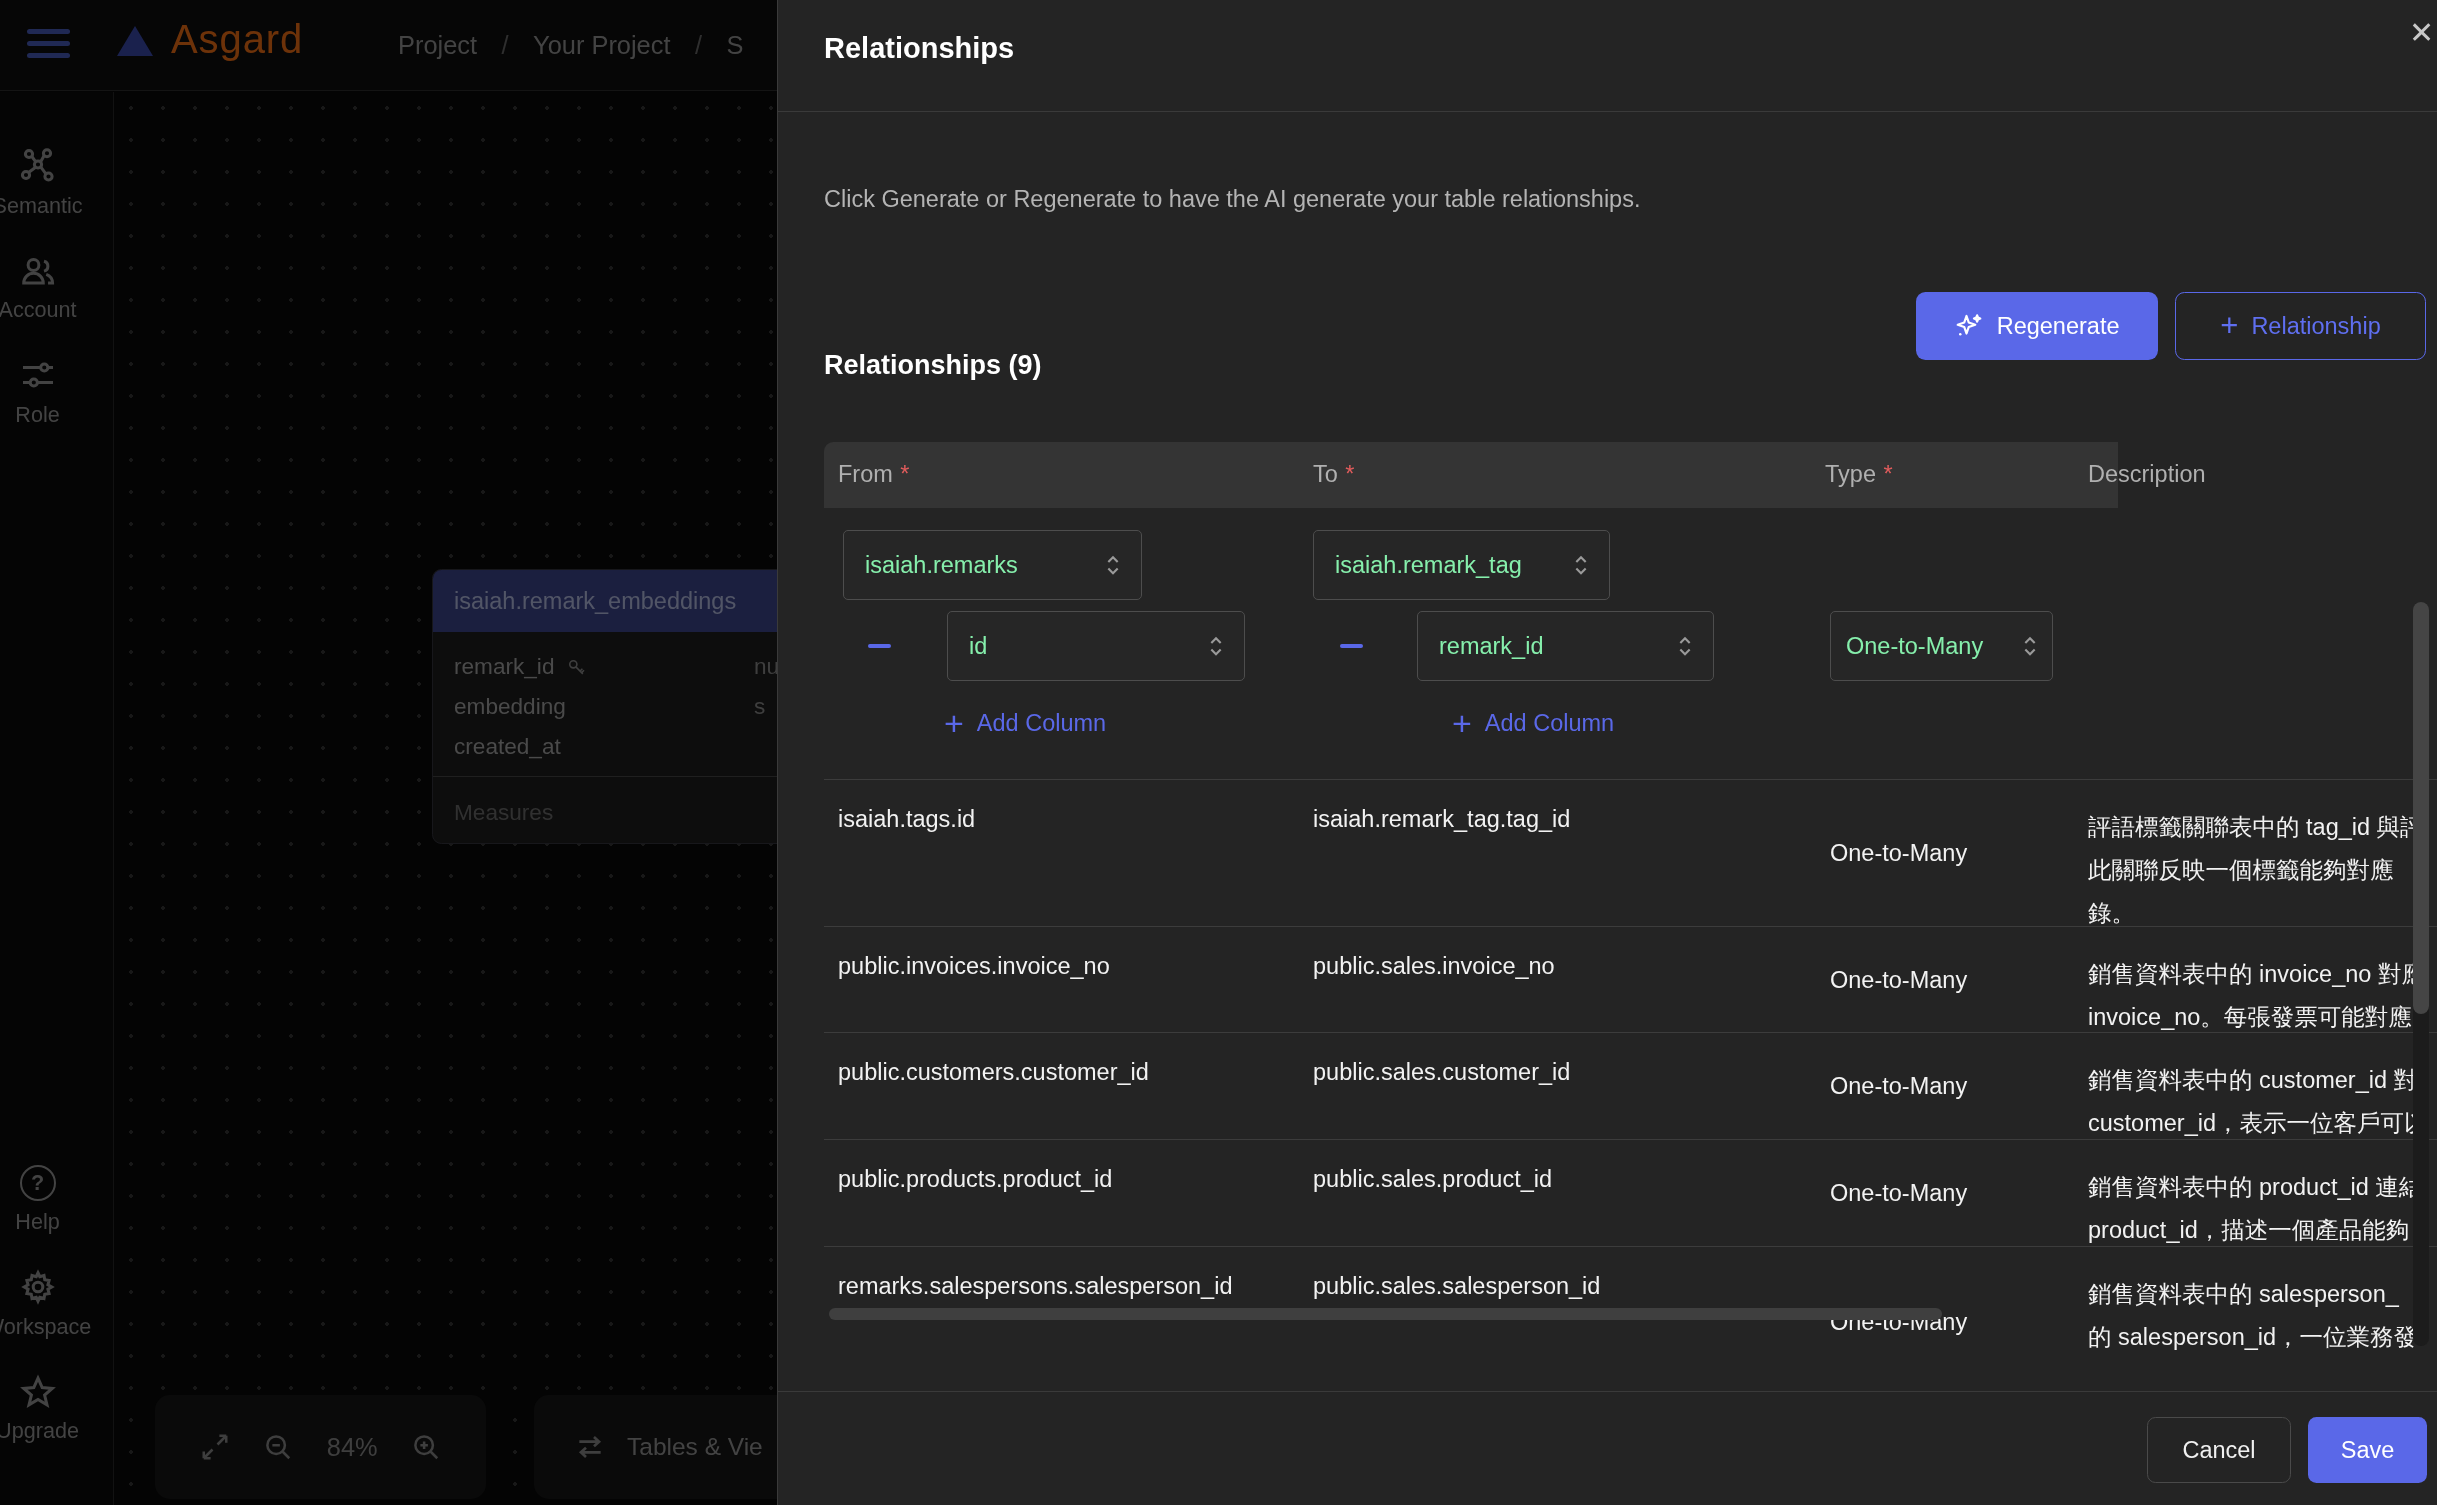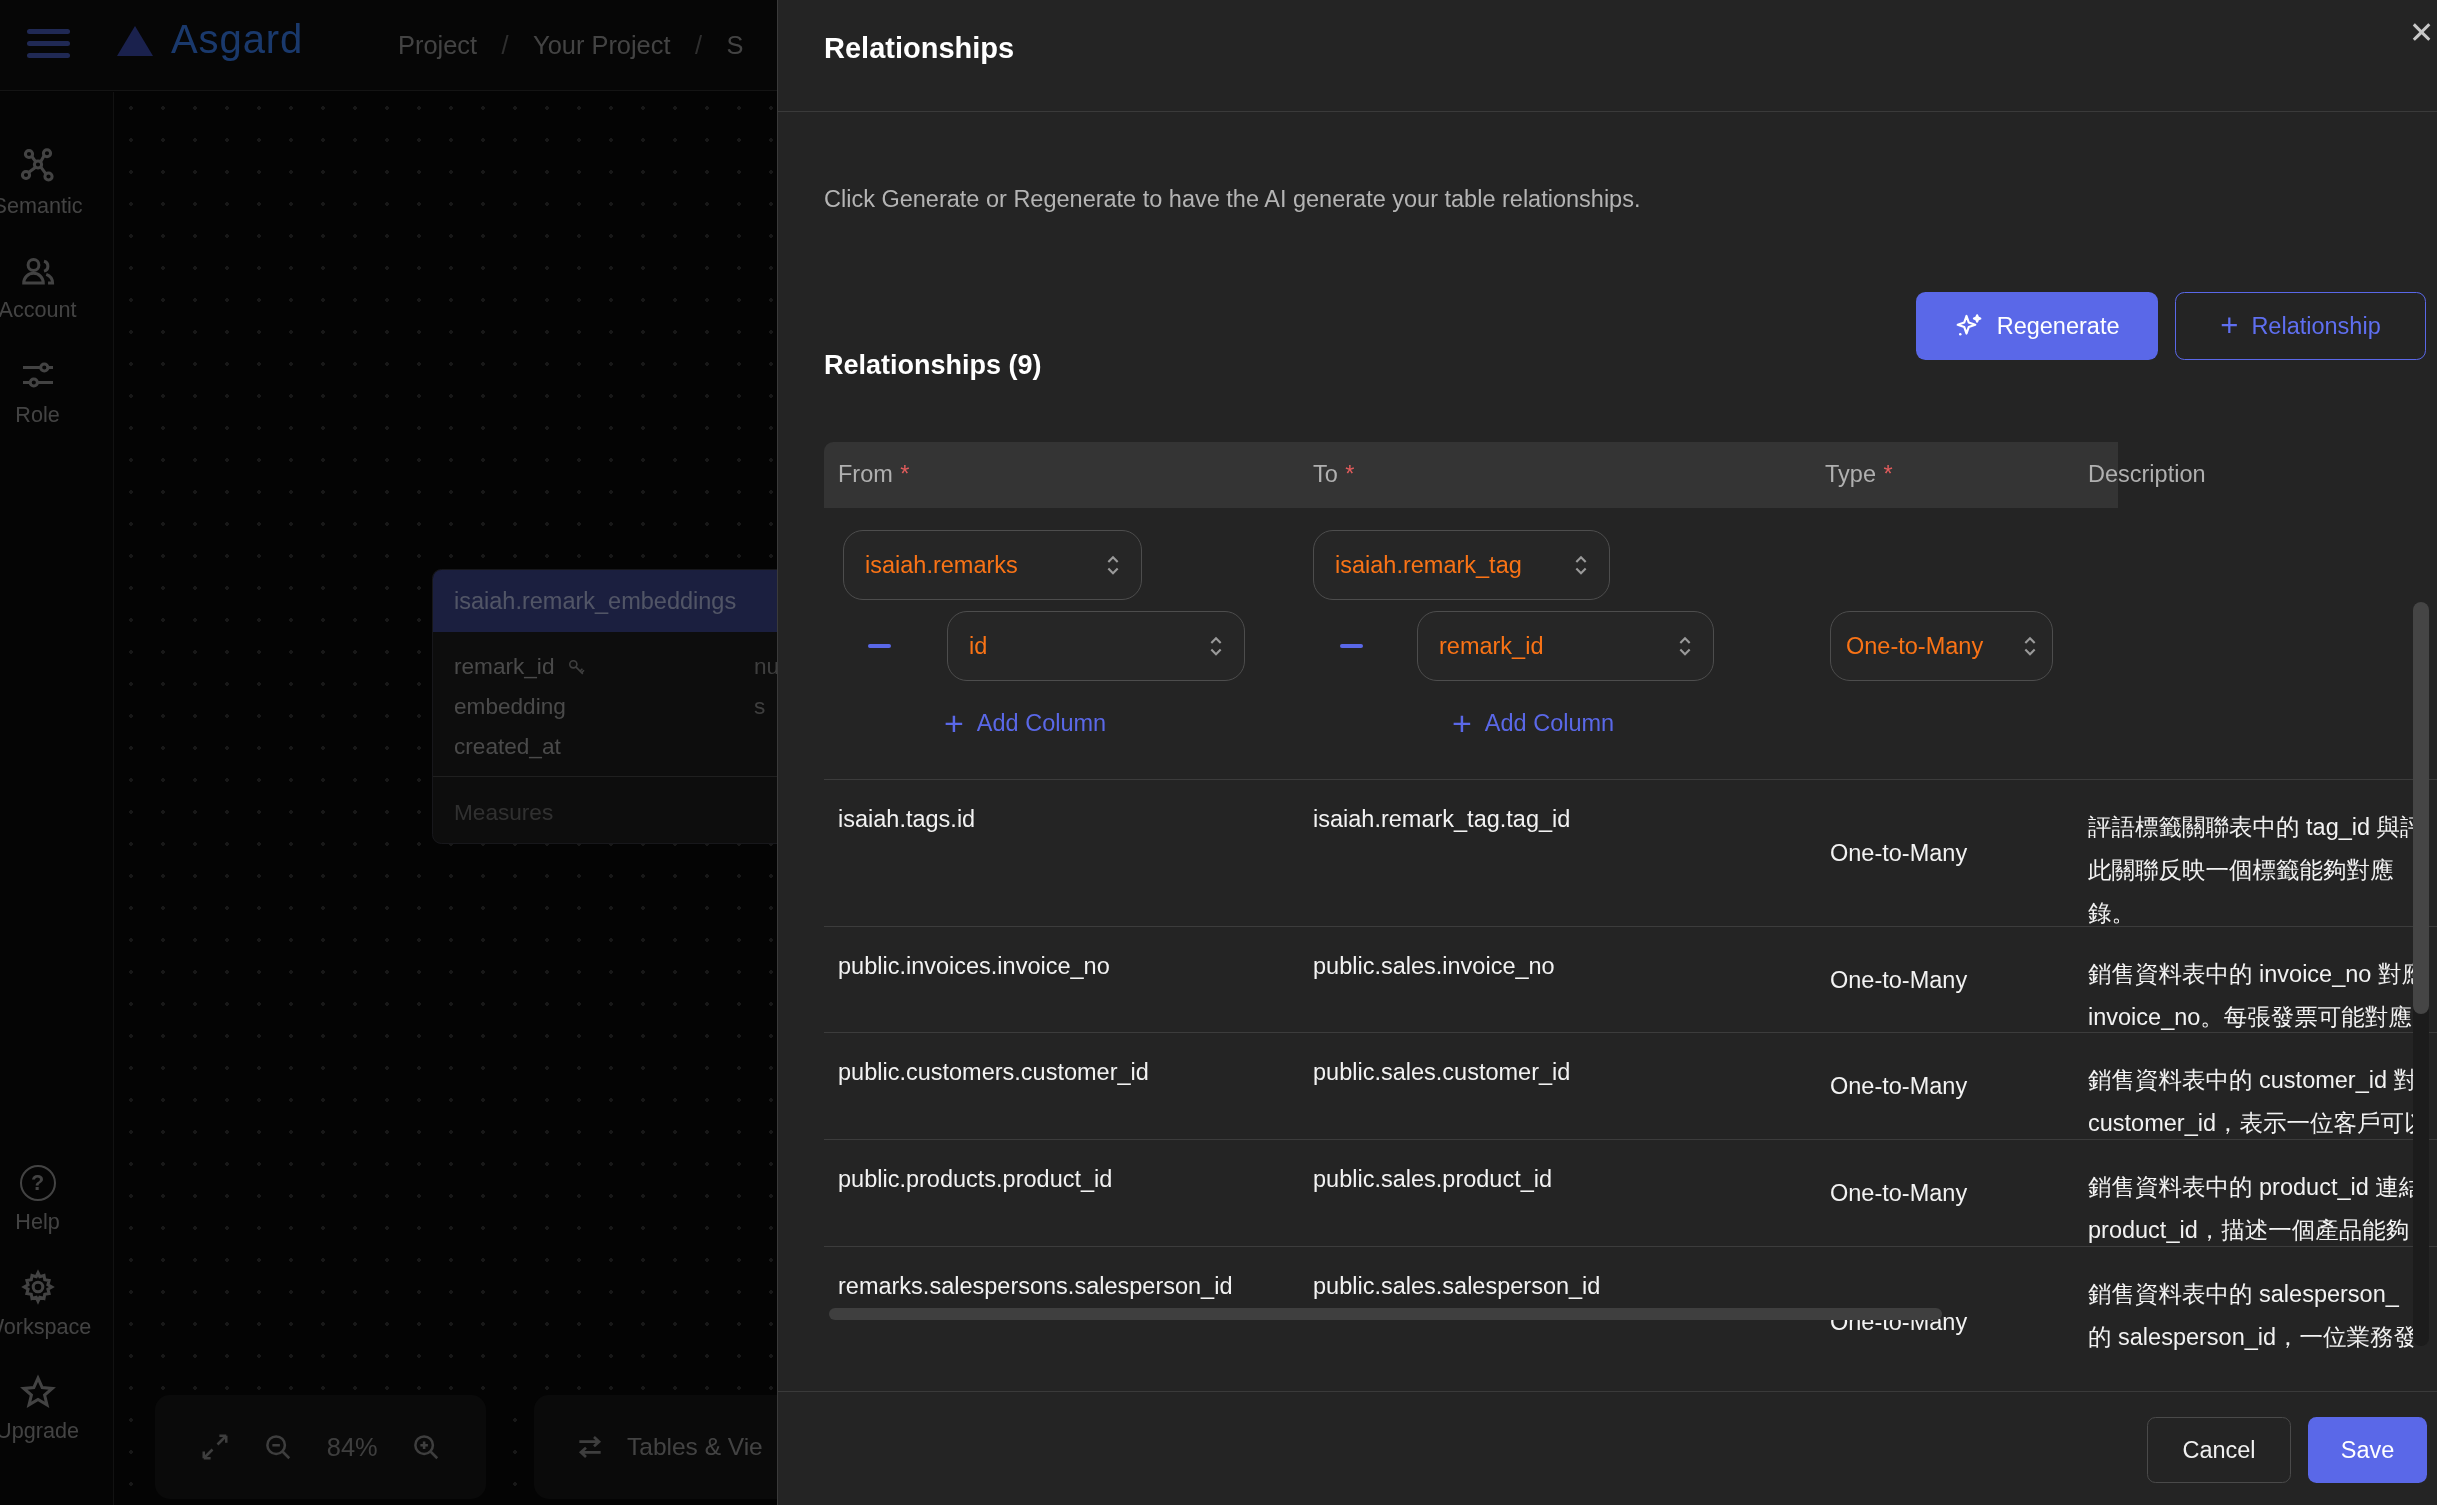--- a/index.html
+++ b/index.html
@@ -10,21 +10,21 @@
   
   .topbar { position:absolute; left:0; top:0; width:2438px; height:91px;
     background:#0e0e0e; border-bottom:0.9px solid #2e2e2e; z-index:1; }
   .hamburger { position:absolute; left:27px; top:29px; width:43px; height:30px; cursor:pointer; }
   .hamburger span { display:block; width:43px; height:4.7px; border-radius:2.8px;
     background:#4a5fc0; margin-bottom:7.5px; }
   .logo-tri { position:absolute; left:117px; top:26px; width:0; height:0;
     border-left:18px solid transparent; border-right:18px solid transparent;
     border-bottom:30px solid #3c4cb0; }
   .logo-text { position:absolute; left:171px; top:17px; font-size:40px; font-weight:500;
-    color:#3b82f6; letter-spacing:0.9px; }
+    color:#f97316; letter-spacing:0.9px; }
   .crumbs { position:absolute; left:398px; top:31px; font-size:25.4px; color:#999;
     display:flex; gap:24.5px; white-space:nowrap; }
   .crumbs .sep { color:#6a6a6a; }
 
   .sidebar { position:absolute; left:0; top:92px; width:114px; height:1414px;
     background:#0d0d0d; border-right:0.9px solid #2b2b2b; overflow:hidden; z-index:1; }
   .side-group { position:absolute; left:0; width:75px; display:flex; flex-direction:column; }
   .side-group.top { top:56px; }
   .side-group.bottom { bottom:28px; }
   .side-item { width:75px; margin-bottom:34px; display:flex; flex-direction:column;
@@ -82,22 +82,22 @@
     color:#fff; }
 
   .rel-table { position:absolute; left:46px; top:442px; width:1614px; height:934px;
     overflow:hidden; }
   .thead { position:absolute; left:0; top:0; width:1294px; height:66px; background:#343434;
     border-radius:9.4px 0 0 0; font-size:23.5px; color:#b0b0b0; }
   .th { position:absolute; top:19px; }
   .th .req { color:#e05c5c; margin-left:7.5px; }
   .th-from { left:14px; } .th-to { left:489px; } .th-type { left:1001px; } .th-desc { left:1264px; }
 
-  .sel { position:absolute; height:70px; border:0.9px solid #4d4d4d; border-radius:20px;
-    display:flex; align-items:center; padding:0 21px; font-size:23.5px; color:#f97316;
+  .sel { position:absolute; height:70px; border:0.9px solid #4d4d4d; border-radius:5px;
+    display:flex; align-items:center; padding:0 21px; font-size:23.5px; color:#86efac;
     cursor:pointer; background:#262626; }
   .sel .updown { margin-left:auto; color:#9a9a9a; }
   .sel-a { left:19px; top:88px; width:299px; }
   .sel-b { left:489px; top:88px; width:297px;gap:46px; }
   .sel-c { left:123px; top:169px; width:298px; }
   .sel-d { left:593px; top:169px; width:297px; }
   .sel-e { left:1006px; top:169px; width:223px; padding:0 15px; }
   .minus-btn { position:absolute; width:24.5px; height:24.5px; display:flex; align-items:center;
     justify-content:center; cursor:pointer; }
   .minus-btn i { display:block; width:22.6px; height:3.8px; background:#5a68e8; border-radius:1.9px; }

